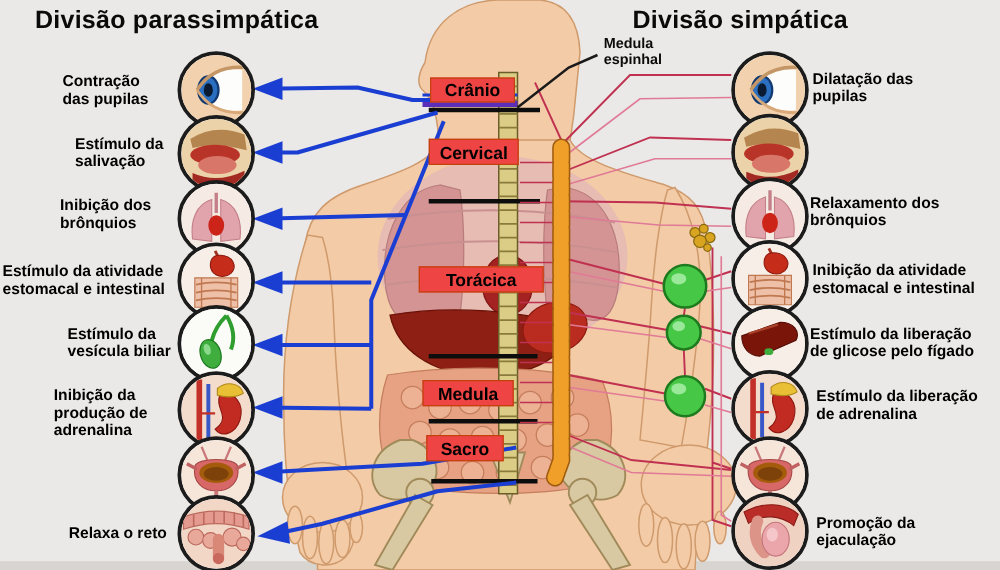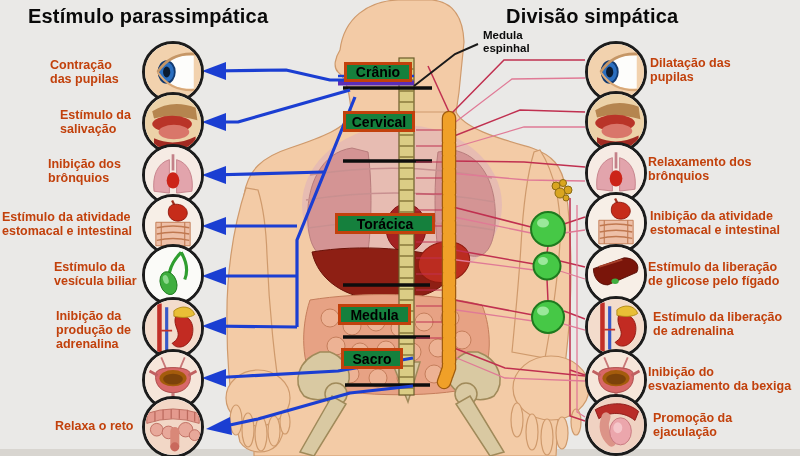--- a/index.html
+++ b/index.html
@@ -1,22 +1,22 @@
 <!DOCTYPE html>
 <html><head>
 <meta charset="utf-8">
 <style>
   html,body{margin:0;padding:0;background:#555;}
   .stage{position:relative;width:800px;height:456px;overflow:hidden;background:#eae9e7;
          font-family:"Liberation Sans",sans-serif;}
   .stage svg.bg{position:absolute;left:0;top:0;}
   .title{position:absolute;font:700 20px "Liberation Sans",sans-serif;color:#0a0a0a;letter-spacing:.2px;}
-  .label{position:absolute;font:700 12.5px/1.1 "Liberation Sans",sans-serif;color:#c2410c;white-space:pre-line;}
+  .label{position:absolute;font:700 12.5px/1.1 "Liberation Sans",sans-serif;color:#000000;white-space:pre-line;}
   .medulla{position:absolute;font:700 11.5px/1.15 "Liberation Sans",sans-serif;color:#0b0b0b;white-space:pre-line;}
-  .spinebox{position:absolute;background:#15803d;border:3px solid #c2410c;display:flex;align-items:center;
+  .spinebox{position:absolute;background:#ef4444;border:1px solid #c2410c;display:flex;align-items:center;
             justify-content:center;font:700 14px "Liberation Sans",sans-serif;color:#000;box-sizing:border-box;}
   .circle{position:absolute;width:62px;height:62px;border:3px solid #1c1c1c;border-radius:50%;
           overflow:hidden;box-sizing:border-box;background:#fff;}
   .circle svg{display:block;width:100%;height:100%;}
 </style>
 </head>
 <body>
 
 <div class="stage">
 
@@ -188,58 +188,56 @@
         <polygon points="202,276 226,267 226,285"></polygon>
         <polygon points="202,326 226,317 226,335"></polygon>
         <polygon points="202,378 226,369 226,387"></polygon>
         <polygon points="206,429 230,417 232,435"></polygon>
       </g>
     </g>
 
     <path d="M478,44 L455,54 L414,86" stroke="#1a1a1a" stroke-width="2" fill="none"></path>
   </svg>
 
-  <div class="title" style="left:28px;top:5px">Estímulo parassimpática</div>
+  <div class="title" style="left:28px;top:5px">Divisão parassimpática</div>
   <div class="title" style="left:506px;top:5px">Divisão simpática</div>
   <div class="medulla" style="left:483px;top:29px">Medula
 espinhal</div>
 
   <div class="spinebox" style="left:344px;top:62px;width:68px;height:20px">Crânio</div>
   <div class="spinebox" style="left:343px;top:111px;width:72px;height:21px">Cervical</div>
   <div class="spinebox" style="left:335px;top:213px;width:100px;height:21px">Torácica</div>
   <div class="spinebox" style="left:338px;top:304px;width:73px;height:21px">Medula</div>
   <div class="spinebox" style="left:341px;top:348px;width:62px;height:21px">Sacro</div>
 
   <div class="label" style="left:50px;top:59px">Contração
 das pupilas</div>
   <div class="label" style="left:60px;top:109px">Estímulo da
 salivação</div>
   <div class="label" style="left:48px;top:158px">Inibição dos
 brônquios</div>
   <div class="label" style="left:2px;top:211px">Estímulo da atividade
 estomacal e intestinal</div>
   <div class="label" style="left:54px;top:261px">Estímulo da
 vesícula biliar</div>
-  <div class="label" style="left:56px;top:310px">Inibição da
+  <div class="label" style="left:43px;top:310px">Inibição da
 produção de
 adrenalina</div>
   <div class="label" style="left:55px;top:420px">Relaxa o reto</div>
 
   <div class="label" style="left:650px;top:57px">Dilatação das
 pupilas</div>
   <div class="label" style="left:648px;top:156px">Relaxamento dos
 brônquios</div>
   <div class="label" style="left:650px;top:210px">Inibição da atividade
 estomacal e intestinal</div>
   <div class="label" style="left:648px;top:261px">Estímulo da liberação
 de glicose pelo fígado</div>
   <div class="label" style="left:653px;top:311px">Estímulo da liberação
 de adrenalina</div>
-  <div class="label" style="left:648px;top:366px">Inibição do
-esvaziamento da bexiga</div>
   <div class="label" style="left:653px;top:412px">Promoção da
 ejaculação</div>
 
   <div class="circle" style="left:142px;top:41px">
     <svg viewBox="0 0 62 62">
       <rect width="62" height="62" fill="#f2d2ae"></rect>
       <path d="M14,31 Q30,10 54,13 L54,49 Q30,52 14,31 Z" fill="#fdfdfb"></path>
       <ellipse cx="24" cy="31" rx="9" ry="12" fill="#2b6fc0" stroke="#123a70" stroke-width="2"></ellipse>
       <ellipse cx="24" cy="31" rx="4" ry="6" fill="#0a1a30"></ellipse>
       <path d="M14,31 Q28,9 56,11" stroke="#c59666" stroke-width="3" fill="none"></path>

